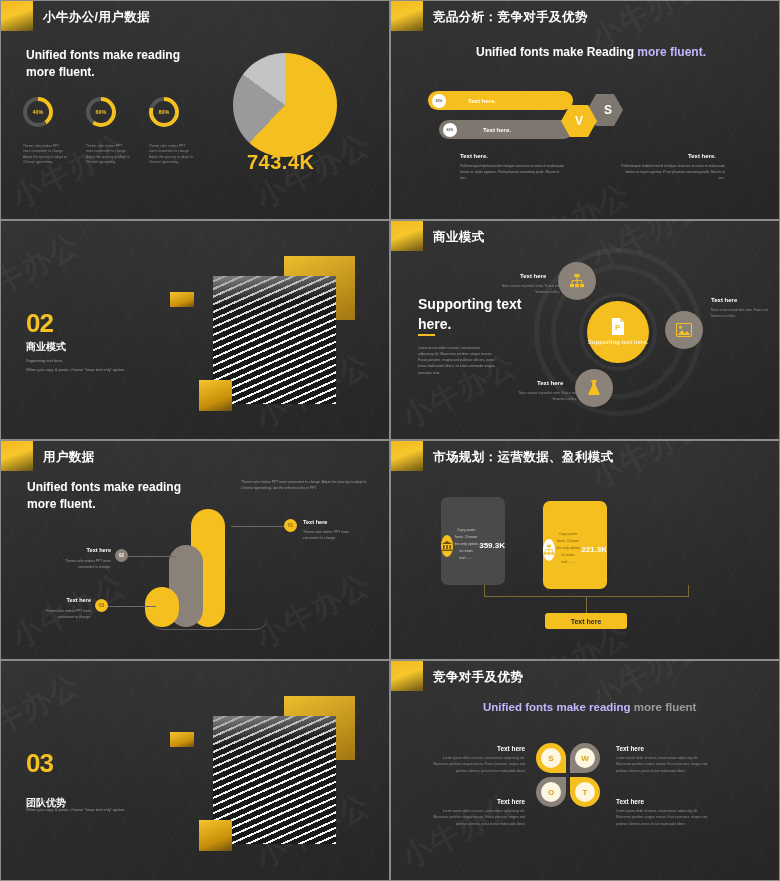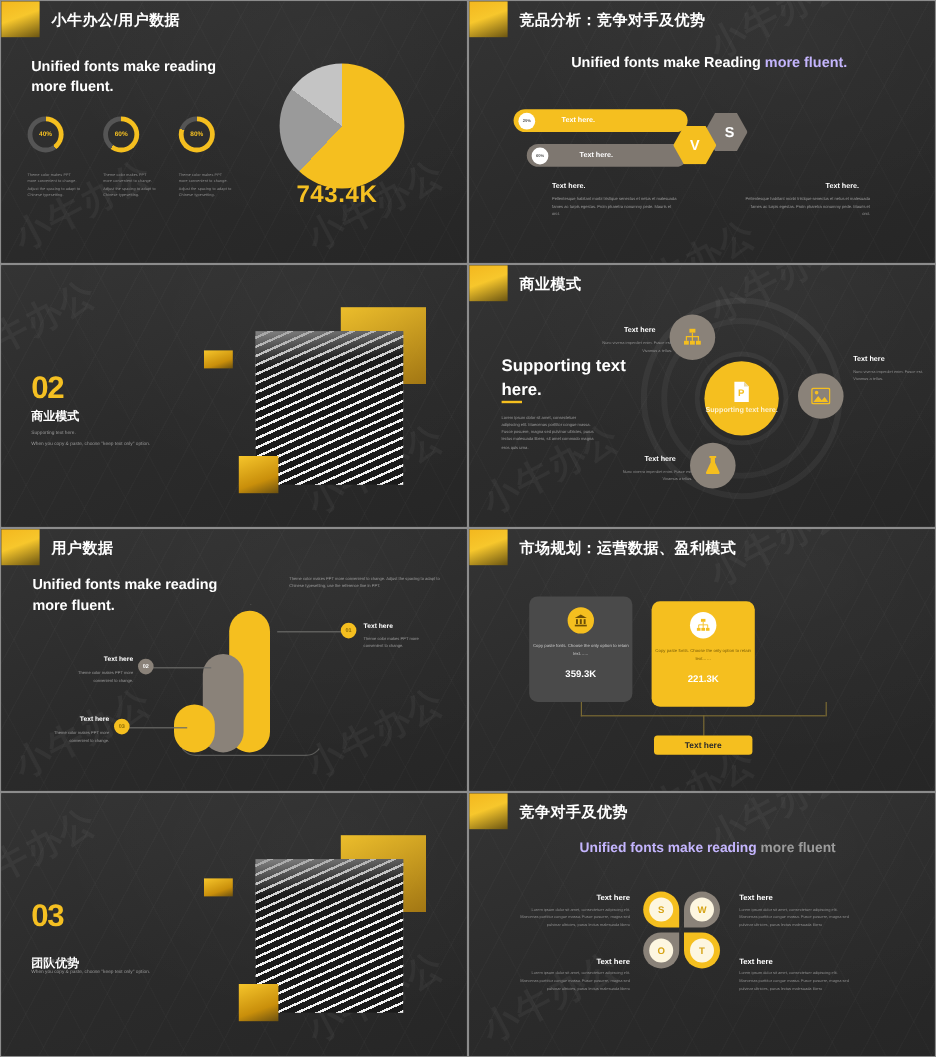--- a/index.html
+++ b/index.html
@@ -85,22 +85,22 @@
 
   
   .tri { position:absolute; border:1px solid #5a5a58; }
   .pill { position:absolute; border-radius:18px; }
   .stepnum { position:absolute; width:13px; height:13px; border-radius:50%;
     display:flex; align-items:center; justify-content:center;
     font-size:4.6px; font-weight:700; }
   .leadline { position:absolute; height:1px; background:#6a6a68; }
 
   
-  .card { position:absolute; width:86px; height:88px; border-radius:7px;
-    display:flex; flex-direction:column; align-items:center; }
+  .card { position:absolute; width:64px; height:88px; border-radius:7px;
+    display:flex; flex-direction:row; align-items:center; }
   .cicon { width:22px; height:22px; border-radius:50%; margin-top:9px;
     display:flex; align-items:center; justify-content:center; }
   .cbody { font-size:3.6px; line-height:2.0; text-align:center; margin-top:7px; }
   .cval { font-size:8px; font-weight:700; margin-top:8px; }
   .cta { position:absolute; width:82px; height:16px; border-radius:3px;
     background:#f5bf1f; display:flex; align-items:center; justify-content:center;
     color:#2b2b2b; font-size:7px; font-weight:700; }
   .conn { position:absolute; background:#7a6a33; }
 
   

